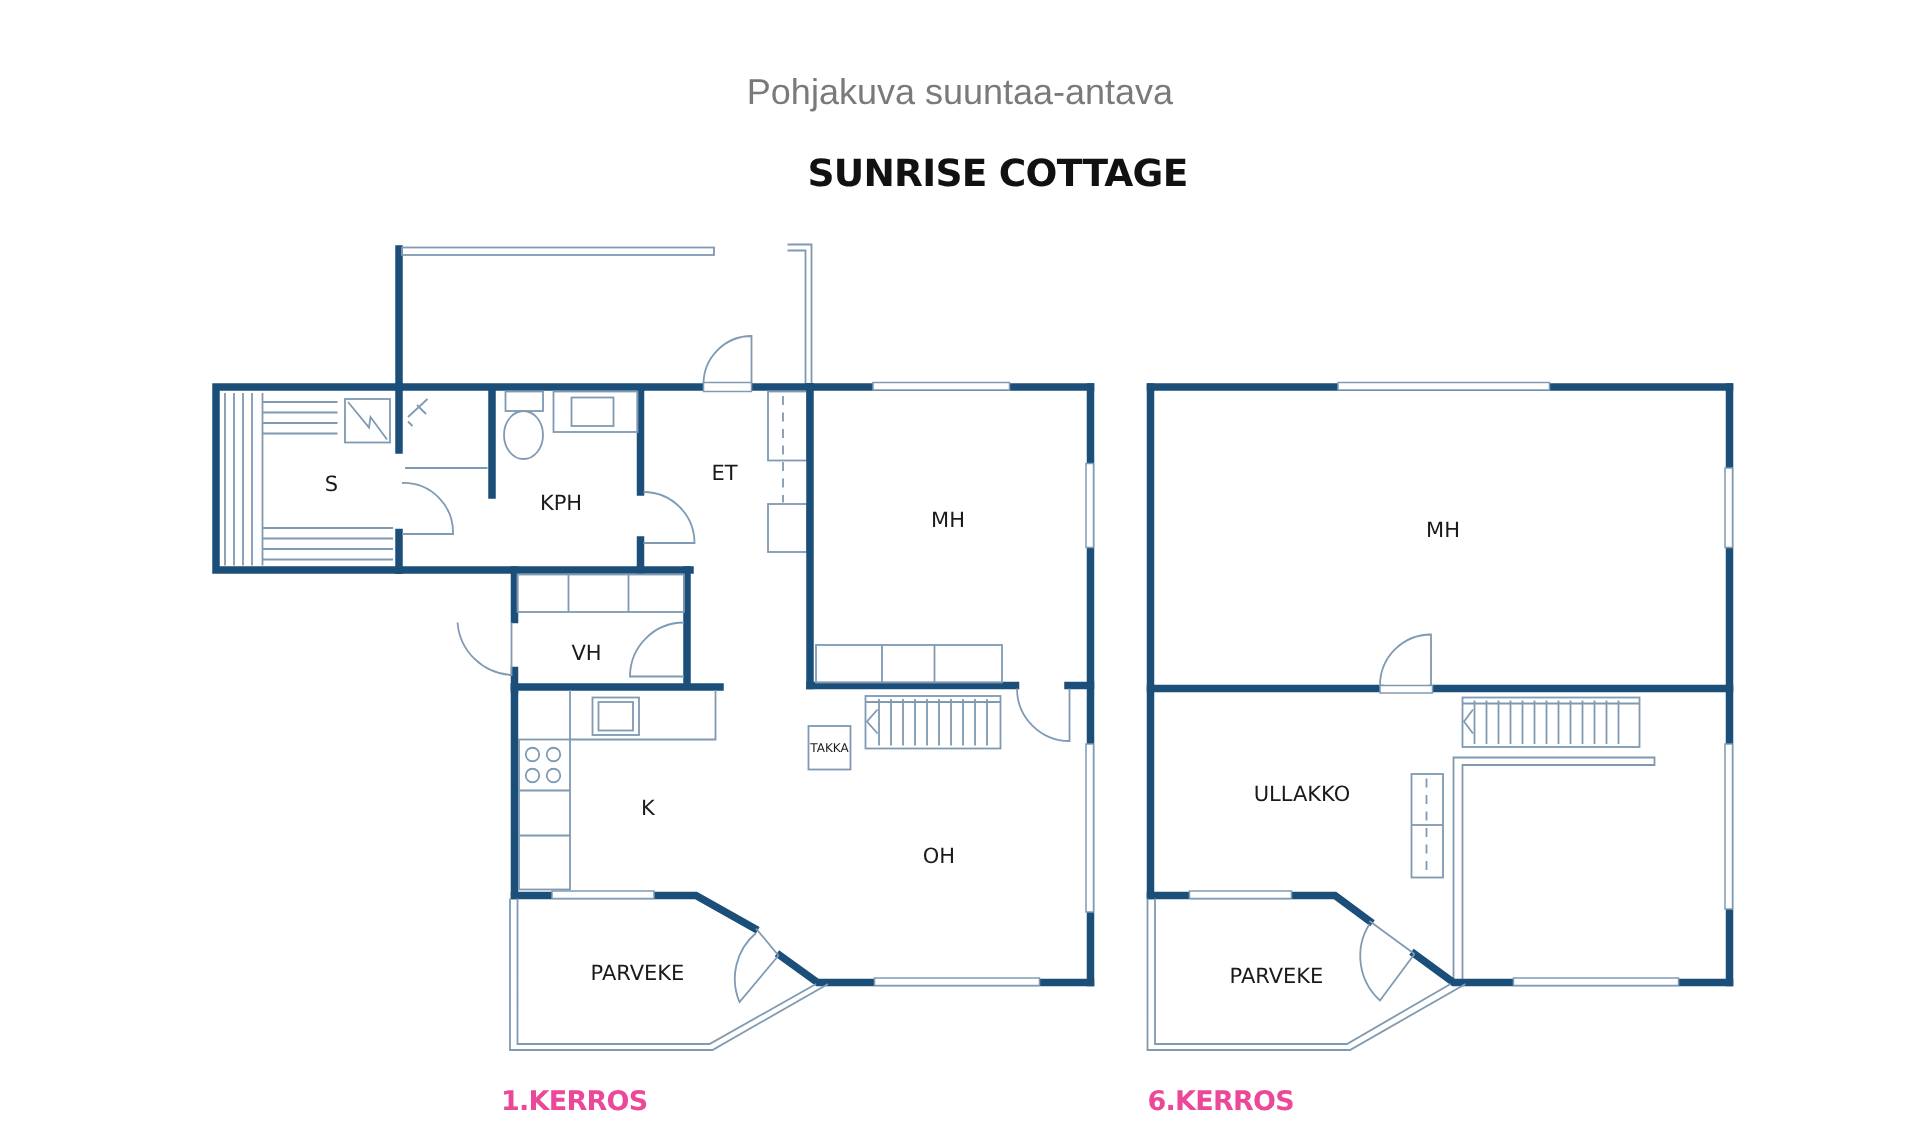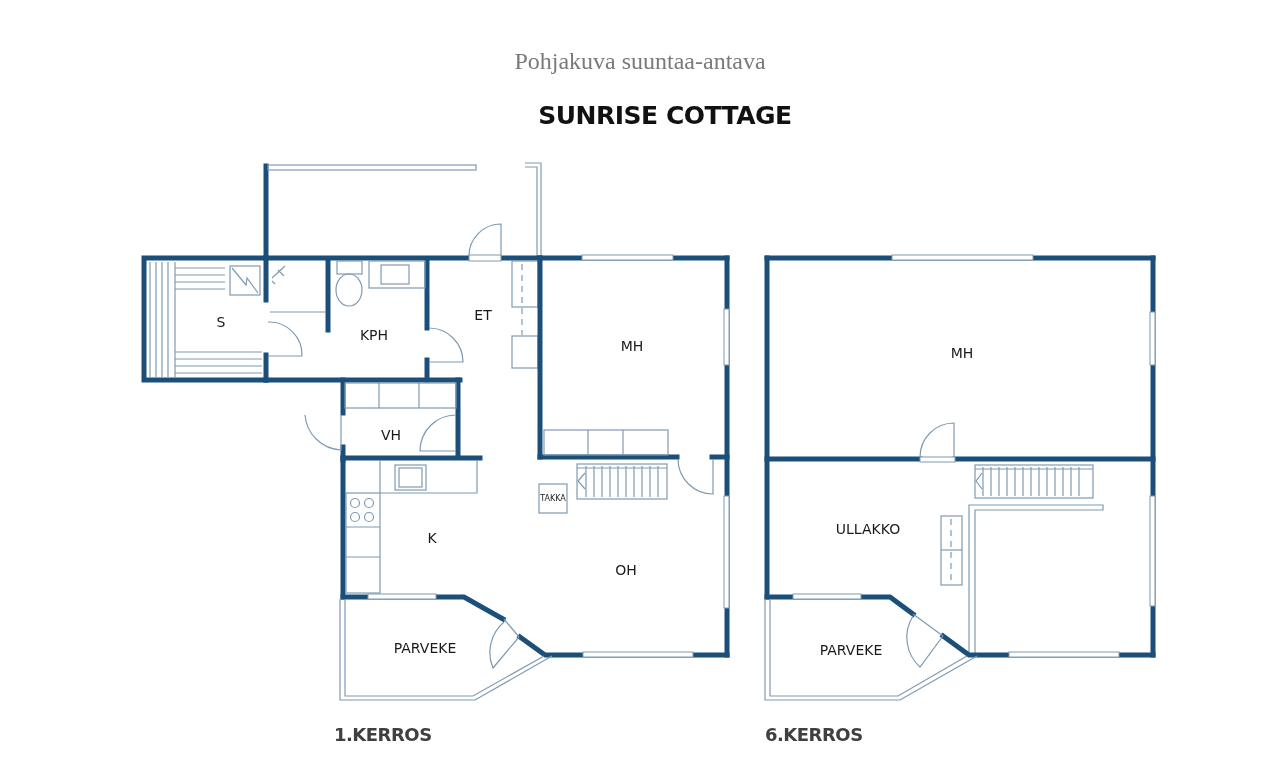--- a/index.html
+++ b/index.html
@@ -1,19 +1,19 @@
 <!DOCTYPE html>
 <html><head>
   <meta charset="utf-8">
   <style>
     html, body { margin: 0; padding: 0; background: #ffffff; }
     body { width: 1280px; height: 763px; position: relative; overflow: hidden; font-family: "DejaVu Sans", sans-serif; }
-    .subtitle { position: absolute; left: 0; width: 1280px; top: 48px; text-align: center; font-family: Liberation Serif, serif; font-size: 24px; color: #7a7a7a; }
+    .subtitle { position: absolute; left: 0; width: 1280px; top: 48px; text-align: center; font-family: Liberation Sans, sans-serif; font-size: 24px; color: #7a7a7a; }
     .title { position: absolute; left: 0; width: 1330px; top: 101px; text-align: center; font-family: "DejaVu Sans", sans-serif; font-weight: bold; font-size: 25px; color: #111111; letter-spacing: -0.5px; }
-    .floor-label { position: absolute; top: 724px; font-family: "DejaVu Sans", sans-serif; font-weight: bold; font-size: 18px; color: #404040; letter-spacing: -0.5px; }
+    .floor-label { position: absolute; top: 724px; font-family: "DejaVu Sans", sans-serif; font-weight: bold; font-size: 18px; color: #ec4899; letter-spacing: -0.5px; }
     svg.plan { position: absolute; left: 0; top: 0; }
     .room-label { font-family: "DejaVu Sans", sans-serif; font-size: 14px; fill: #1a1a1a; text-anchor: middle; }
     .room-label-sm { font-family: "DejaVu Sans", sans-serif; font-size: 8px; fill: #1a1a1a; text-anchor: middle; }
   </style>
 </head>
 <body>
 
 <div class="subtitle">Pohjakuva suuntaa-antava</div>
 <div class="title">SUNRISE COTTAGE</div>
 

